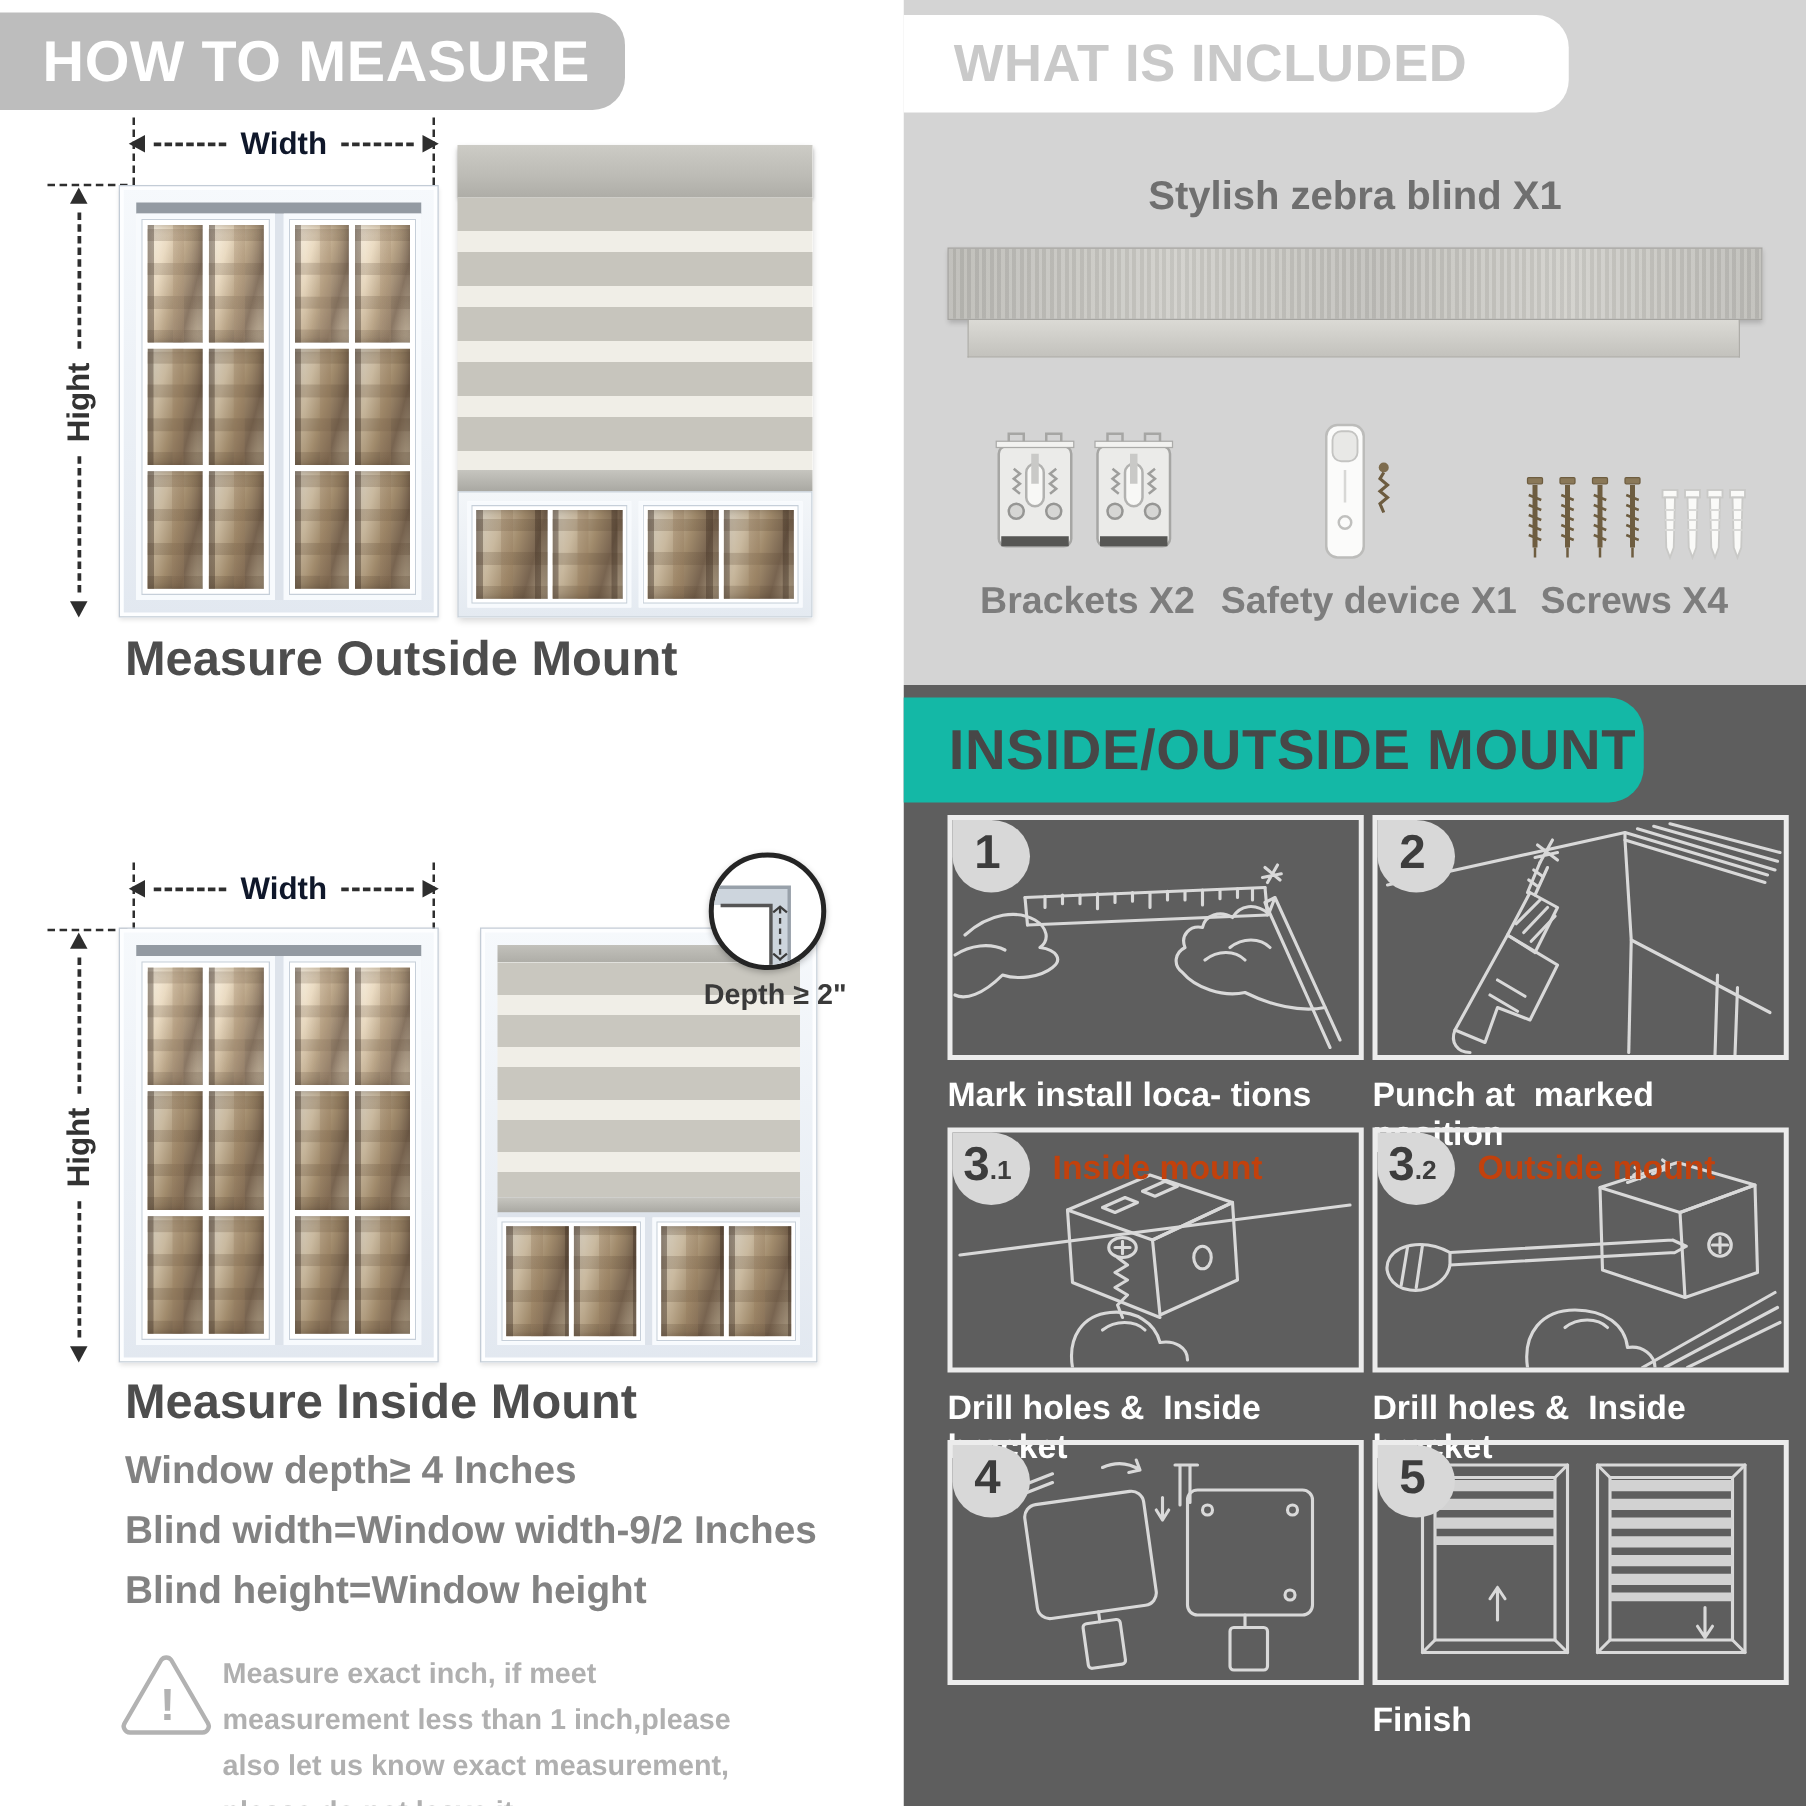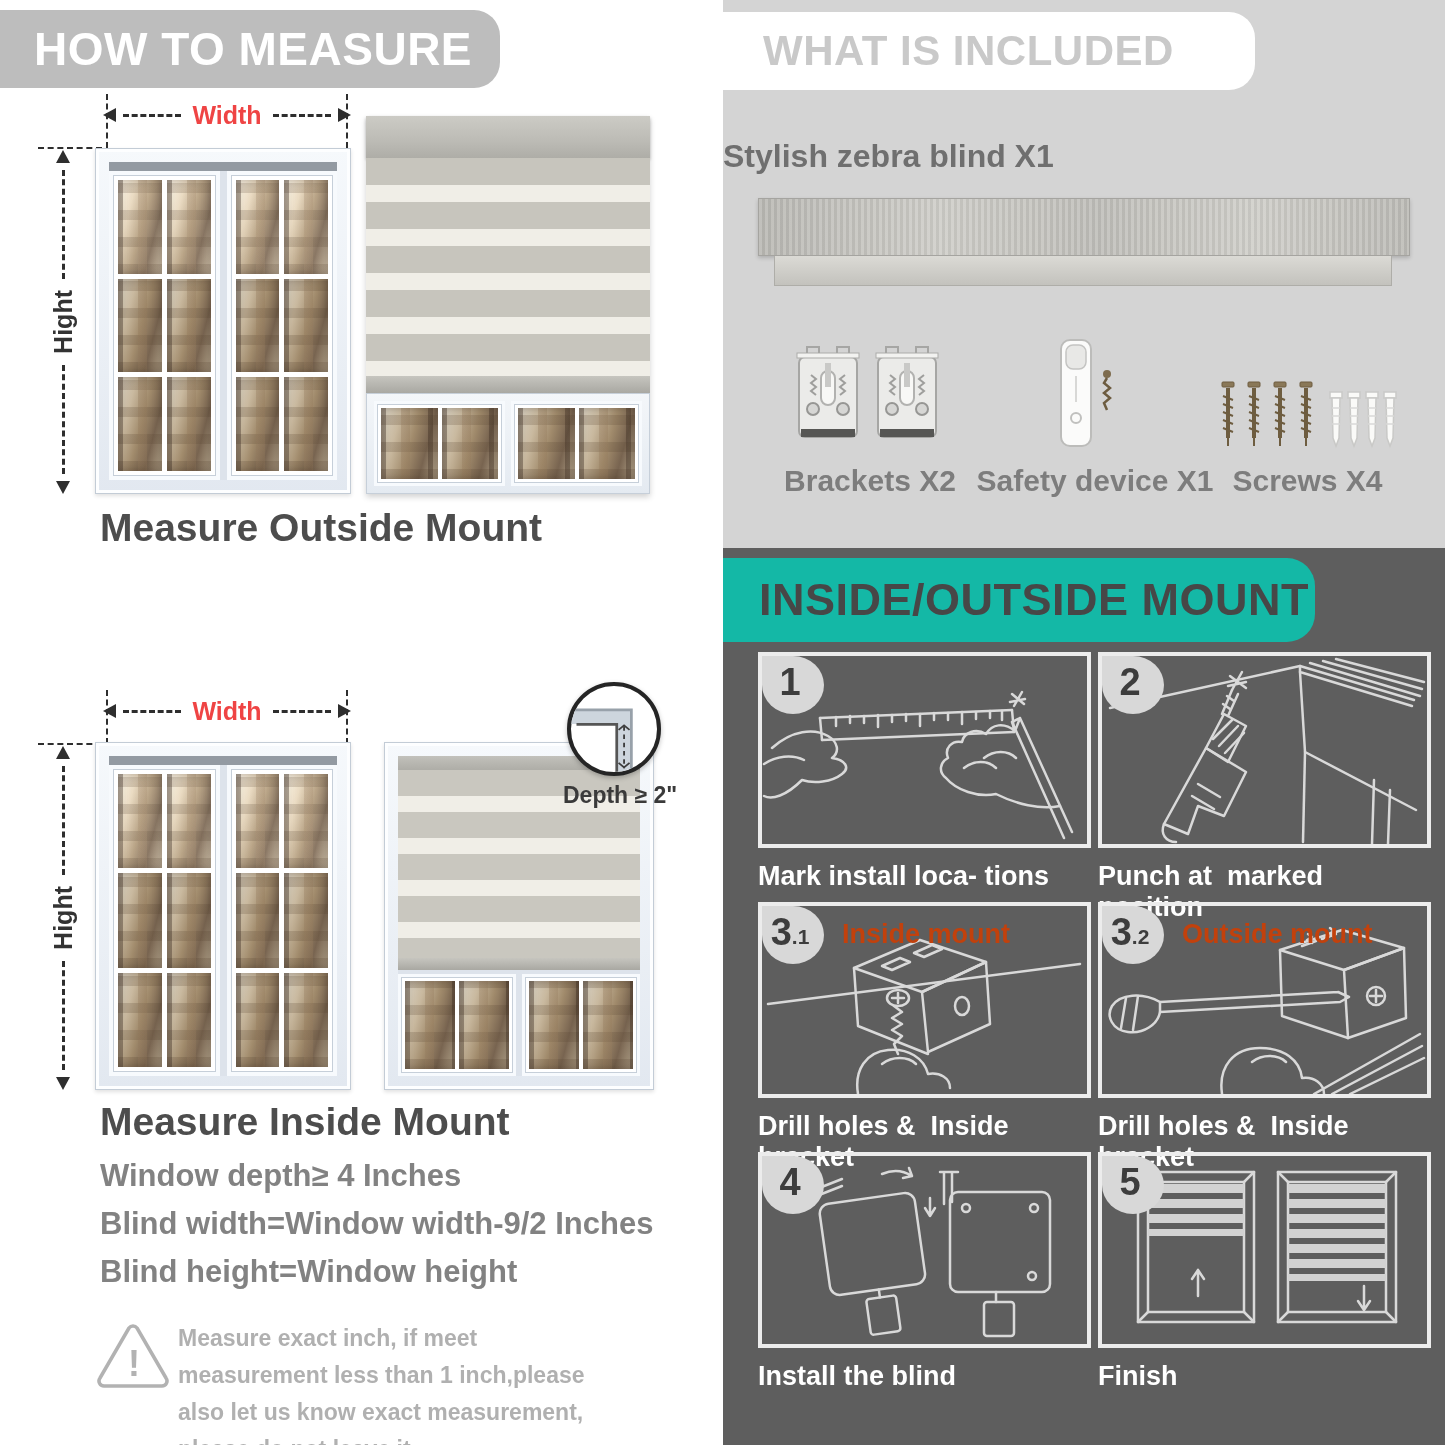--- a/index.html
+++ b/index.html
@@ -53,21 +53,21 @@
     background:repeating-linear-gradient(180deg,#c9c7bf 0 26px,#f0eee7 26px 42px); }
   .b2-bottomrail { height:12px; background:linear-gradient(180deg,#c6c5bf,#a9a8a2); }
   .b2-window { flex:1; display:flex; gap:6px; background:#dde3eb; padding-top:4px; }
 
   
   .w-arrow { display:flex; align-items:center; gap:7px; height:26px; }
   .ah { width:0; height:0; border-top:7px solid transparent; border-bottom:7px solid transparent; }
   .ah.l { border-right:13px solid #2e2e2e; }
   .ah.r { border-left:13px solid #2e2e2e; }
   .dash { flex:1; height:0; border-top:3px dashed #2e2e2e; }
-  .w-label { font-weight:700; font-size:25px; color:#ef4444; padding:0 4px; }
+  .w-label { font-weight:700; font-size:25px; color:#0f172a; padding:0 4px; }
   .h-arrow { display:flex; flex-direction:column; align-items:center; gap:7px; width:26px; }
   .ahv { width:0; height:0; border-left:7px solid transparent; border-right:7px solid transparent; }
   .ahv.u { border-bottom:13px solid #2e2e2e; }
   .ahv.d { border-top:13px solid #2e2e2e; }
   .dashv { flex:1; width:0; border-left:3px dashed #2e2e2e; }
   .h-label { writing-mode:vertical-rl; transform:rotate(180deg); font-weight:700; font-size:25px; color:#333; padding:4px 0; }
   .vguide { width:0; border-left:2px dashed #2e2e2e; }
   .hguide { height:0; border-top:2px dashed #2e2e2e; }
 
   
@@ -78,21 +78,21 @@
   
   .warn-text { font-weight:700; font-size:23px; color:#b0b0b0; line-height:37px; width:436px; }
 
   
   .panel-light { left:723px; top:0; width:722px; height:548px; background:#d4d4d4; }
   .panel-dark  { left:723px; top:548px; width:722px; height:897px; background:#5e5e5e; }
 
   .included-hdr { left:723px; top:12px; width:532px; height:78px; background:#fff;
     border-radius:0 26px 26px 0; display:flex; align-items:center; padding-left:40px;
     color:#c9c9c9; font-weight:700; font-size:42px; letter-spacing:.5px; }
-  .product-label { left:723px; top:138px; width:722px; 
+  .product-label { left:723px; top:138px; width:722px; text-align:center;
     font-weight:700; font-size:32px; color:#6f6f6f; }
   .headrail-main { left:758px; top:198px; width:652px; height:58px;
     background:
       repeating-linear-gradient(90deg, rgba(255,255,255,.10) 0 3px, rgba(0,0,0,.05) 3px 6px),
       linear-gradient(90deg,#bab9b4 0%,#cfcec9 28%,#c0bfba 52%,#d0cfca 76%,#bdbcb7 100%);
     border:1px solid #a5a4a0; box-shadow:0 2px 4px rgba(0,0,0,.18); }
   .headrail-lip { left:774px; top:256px; width:618px; height:30px;
     background:linear-gradient(180deg,#dbdad5,#c3c2bd); border:1px solid #aeada8; border-top:none; }
   .item-label { font-weight:700; font-size:30px; color:#7d7d7d; text-align:center; }
 
@@ -478,21 +478,20 @@
           <path d="M168,42 v18 M168,60 l-5,-8 M168,60 l5,-8"></path>
           <rect x="222" y="146" width="30" height="34" rx="3" fill="none"></rect>
           <path d="M234,136 v10"></path>
         </g>
       </svg>
       <div class="badge">
         <span class="badge-main">4</span>
           <span class="badge-sub"></span>
       </div>
     </div>
-    <div class="step-caption">Install the blind</div>
   </div>
 
   <div class="abs step-wrap" style="left:1098px; top:1152px;">
     <div class="step-frame">
       <svg class="art" viewBox="0 0 325 188">
         <g class="ln">
           <rect x="36" y="16" width="116" height="150" fill="none"></rect>
           <rect x="46" y="26" width="96" height="130" fill="none"></rect>
           <path d="M36,16 L46,26 M152,16 L142,26 M36,166 L46,156 M152,166 L142,156"></path>
           <rect x="176" y="16" width="118" height="150" fill="none"></rect>

